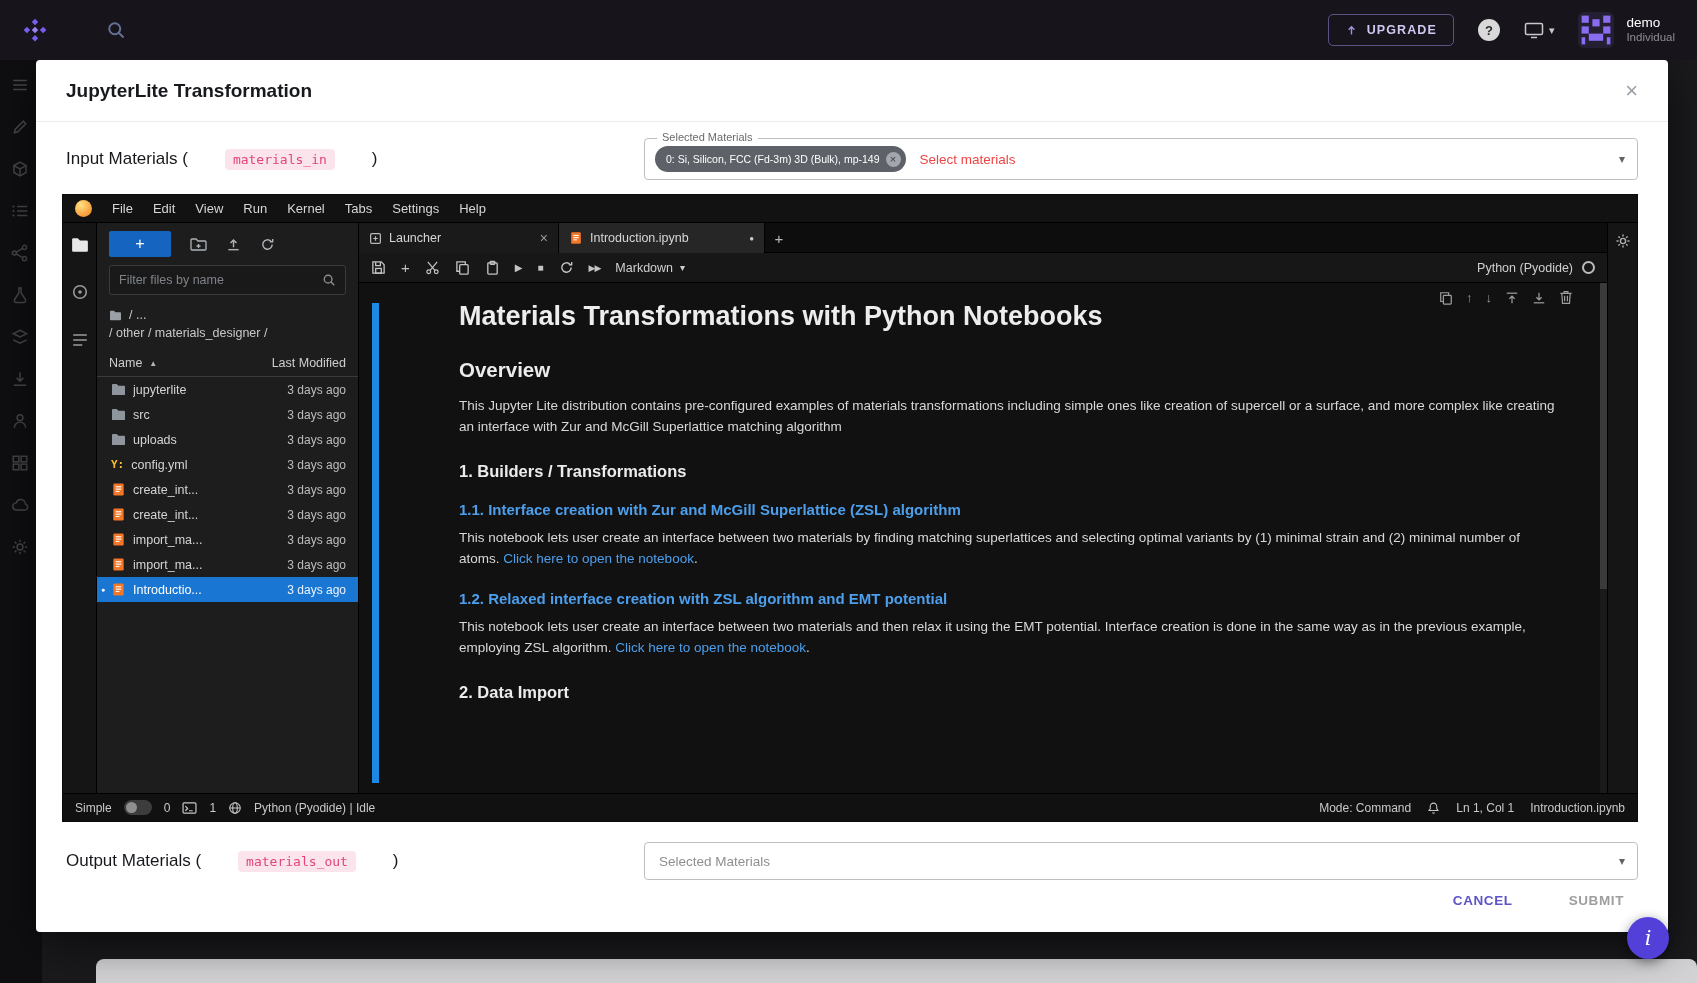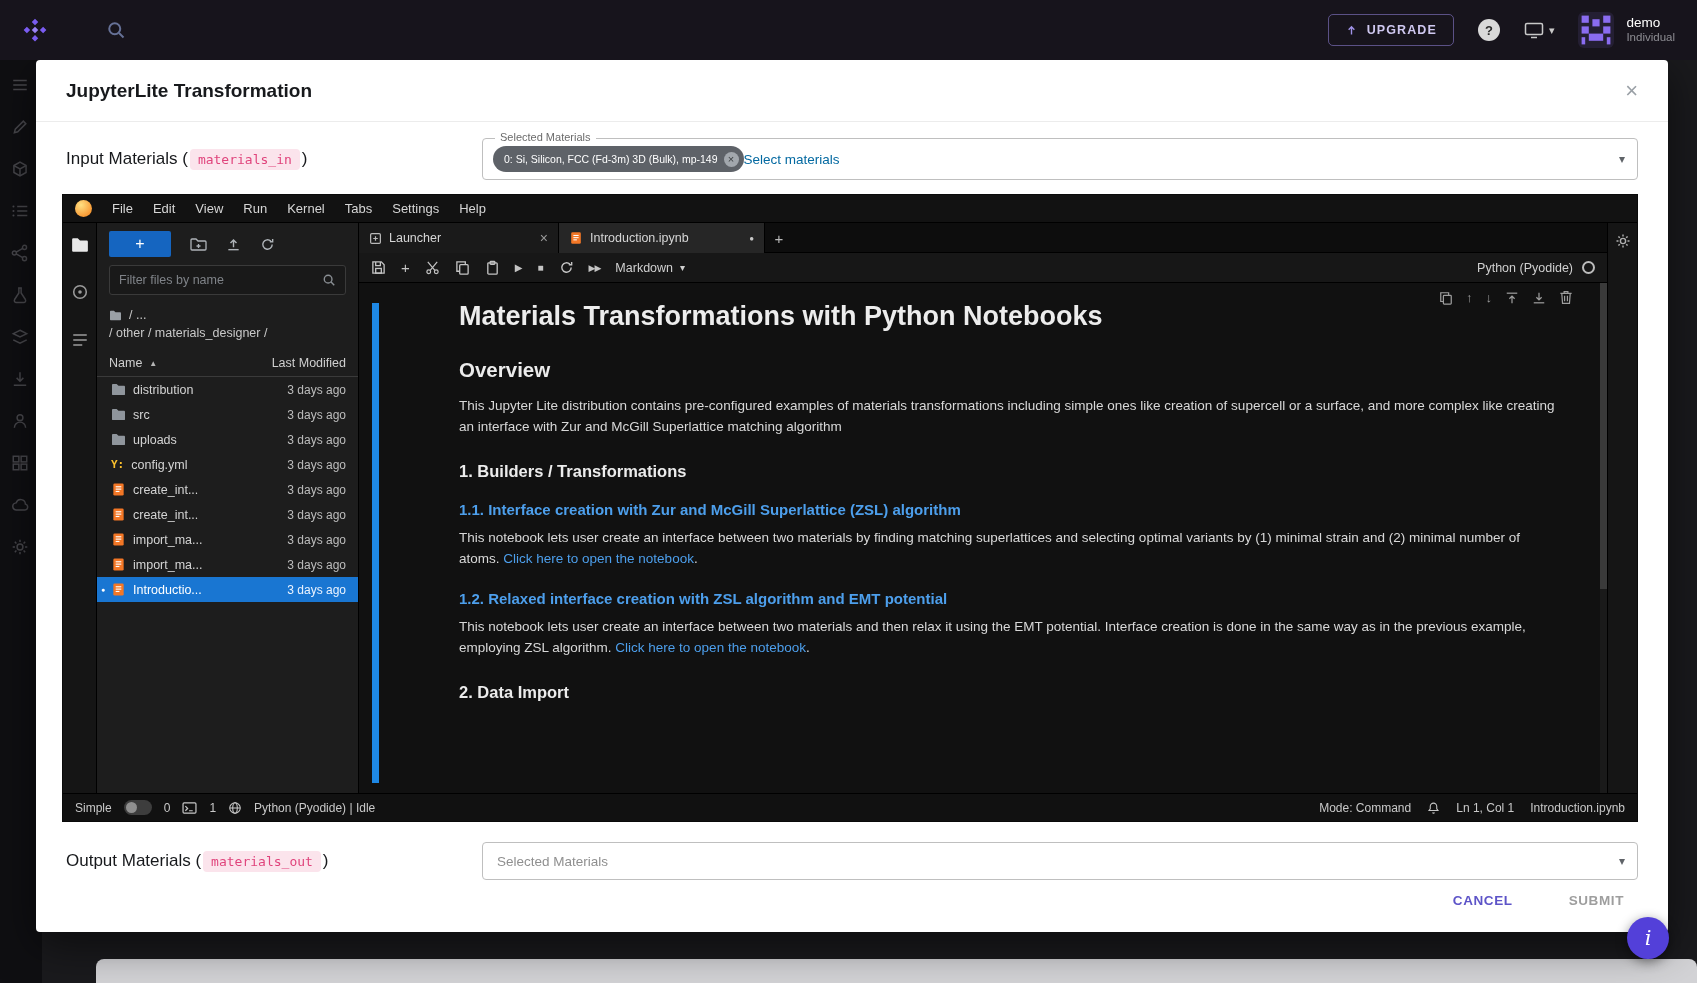--- a/index.html
+++ b/index.html
@@ -39,34 +39,34 @@
   .modal { position:absolute; left:36px; top:60px; width:1632px; height:872px; background:#ffffff;
            border-radius:4px; box-shadow:0 12px 44px rgba(0,0,0,.55); z-index:20;
            display:flex; flex-direction:column; }
   .modal-head { display:flex; align-items:center; padding:0 30px; height:62px;
                 border-bottom:1px solid #ececec; flex:none; }
   .modal-title { font-size:19px; font-weight:700; color:#17191c; }
   .modal-close { margin-left:auto; font-size:22px; color:#9aa0a6; cursor:pointer; line-height:1; }
 
   .frow { display:flex; align-items:center; padding:0 30px; margin-top:16px; flex:none; }
   .frow.out { margin-top:20px; }
-  .flabel { font-size:17px; color:#17191c; display:flex; align-items:center; }
+  .flabel { font-size:17px; color:#17191c; display:flex; align-items:center;gap:35px; }
   .code-chip { font-family:"DejaVu Sans Mono",monospace; font-size:13px; color:#e0447c;
                background:#fbe4ec; padding:3px 8px; border-radius:4px; margin:0 2px; }
-  .mselect { margin-left:auto; width:1156px; height:42px; border:1px solid #bfbfbf; border-radius:4px;
+  .mselect { margin-left:auto; width:994px; height:42px; border:1px solid #bfbfbf; border-radius:4px;
              position:relative; display:flex; align-items:center; padding:0 40px 0 10px;
              background:#fff; cursor:pointer; }
   .mselect.output { height:38px; padding-left:14px; }
   .mselect .flt { position:absolute; top:-8px; left:12px; font-size:11px; color:#6b6b6b;
                   background:#fff; padding:0 5px; }
   .chip { display:inline-flex; align-items:center; gap:6px; height:26px; background:#5e6268;
           color:#fff; font-size:10.5px; border-radius:13px; padding:0 5px 0 11px; white-space:nowrap; }
   .chip-x { width:15px; height:15px; border-radius:50%; background:#a2a7ad; color:#3c4043;
             font-size:11px; display:flex; align-items:center; justify-content:center; cursor:pointer; }
-  .sel-ph { margin-left:0; font-size:13.5px; color:#0369a1; }
+  .sel-ph { margin-left:14px; font-size:13.5px; color:#ef4444; }
   .mselect.output .sel-ph { margin-left:0; color:#8f8f8f; }
   .caret { position:absolute; right:12px; color:#5f6368; font-size:12px; }
 
   .actions { display:flex; justify-content:flex-end; align-items:center; gap:56px;
              padding:13px 44px 0 0; }
   .btn-cancel,.btn-submit { background:none; border:none; font-size:13.5px; font-weight:700;
              letter-spacing:.6px; cursor:pointer; font-family:"Liberation Sans",sans-serif; }
   .btn-cancel { color:#5d54c8; }
   .btn-submit { color:#9e9e9e; }
 
@@ -414,21 +414,21 @@
           <span class="mod">Last Modified</span>
         </div>
 
         <div class="fb-rows">
           <div class="fb-row">
             <span>
                 <svg width="15" height="13" viewBox="0 0 16 14">
                   <path d="M1 2a1 1 0 011-1h4l2 2h6a1 1 0 011 1v8a1 1 0 01-1 1H2a1 1 0 01-1-1z" fill="#8f959c"></path>
                 </svg>
               </span>
-            <span class="fname">distribution</span>
+            <span class="fname">jupyterlite</span>
             <span class="fmod">3 days ago</span>
           </div>
           <div class="fb-row">
             <span>
                 <svg width="15" height="13" viewBox="0 0 16 14">
                   <path d="M1 2a1 1 0 011-1h4l2 2h6a1 1 0 011 1v8a1 1 0 01-1 1H2a1 1 0 01-1-1z" fill="#8f959c"></path>
                 </svg>
               </span>
             <span class="fname">src</span>
             <span class="fmod">3 days ago</span>

